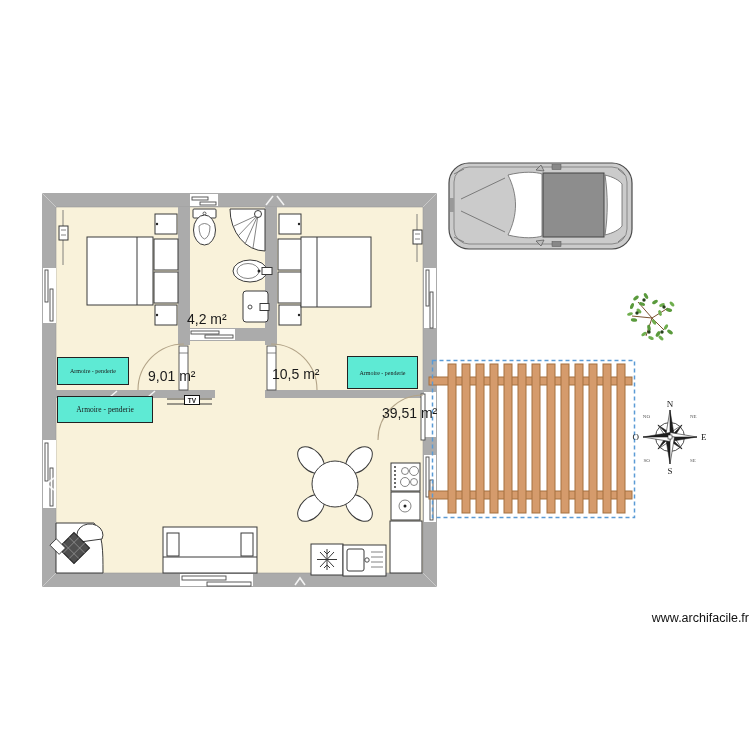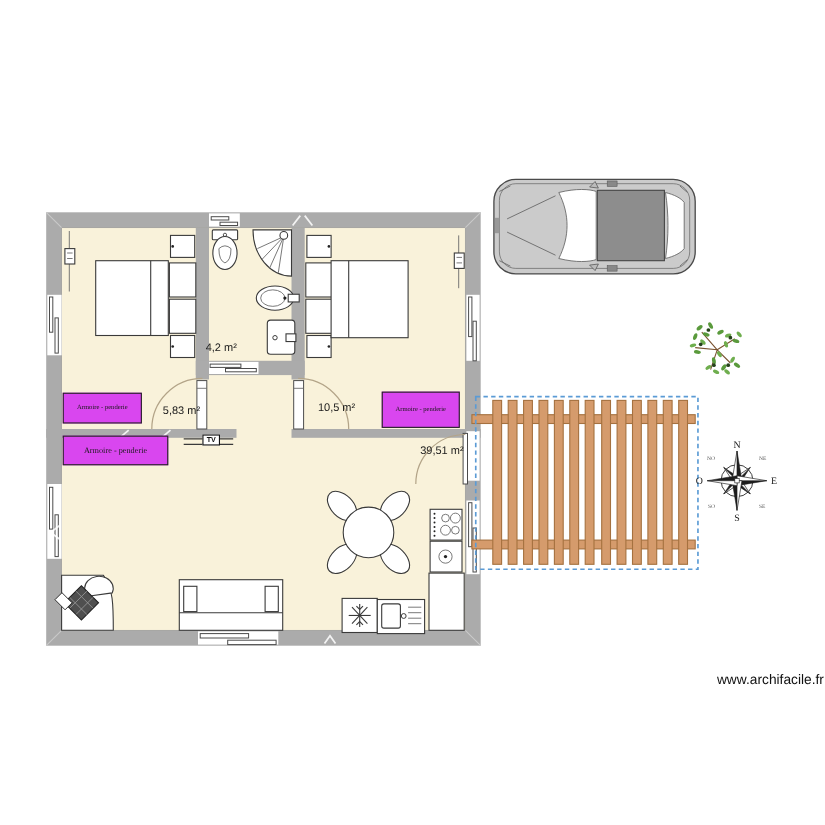--- a/index.html
+++ b/index.html
@@ -14,22 +14,22 @@
   .thin{stroke:#666;stroke-width:.8;fill:none;}
   .arc{fill:none;stroke:#b3a488;stroke-width:1.1;}
   .chev{stroke:#fff;stroke-width:1.6;fill:none;opacity:.85;}
   .miter{stroke:#c9c9c9;stroke-width:1;}
   .wood{fill:var(--deck-wood);stroke:var(--deck-wood-border);stroke-width:1;}
   .deckline{fill:none;stroke:var(--deck-border);stroke-width:1.5;stroke-dasharray:4 3;}
   .cptB{fill:#1d1d1d;stroke:#1d1d1d;stroke-width:.5;}
   .cptW{fill:#fff;stroke:#1d1d1d;stroke-width:.6;}
   .cptTxt{font-family:"Liberation Serif",serif;font-size:9px;fill:#222;}
   .cptTxtS{font-family:"Liberation Serif",serif;font-size:5px;fill:#555;}
-  .room-label{position:absolute;font-size:10px;color:#1a1a1a;white-space:nowrap;}
-  .armoire{position:absolute;background:#d946ef;border:1px solid #222;display:flex;align-items:center;justify-content:center;font-family:"Liberation Serif",serif;color:#1a1a1a;white-space:nowrap;box-sizing:border-box;}
+  .room-label{position:absolute;font-size:14px;color:#1a1a1a;white-space:nowrap;}
+  .armoire{position:absolute;background:#5eead4;border:1px solid #222;display:flex;align-items:center;justify-content:center;font-family:"Liberation Serif",serif;color:#1a1a1a;white-space:nowrap;box-sizing:border-box;}
   .tvbox{position:absolute;left:184px;top:395px;width:16px;height:10px;background:#fff;border:1px solid #111;display:flex;align-items:center;justify-content:center;font-size:6.5px;font-weight:bold;color:#111;box-sizing:border-box;}
   .watermark{position:absolute;top:611px;right:1px;font-size:12.5px;color:#111;}
 </style>
 </head>
 <body>
 
 <div class="canvas">
 <svg width="750" height="750" viewBox="0 0 750 750">
 
   <g>
@@ -360,18 +360,18 @@
     <span>Armoire - penderie</span>
   </div>
   <div class="armoire" style="left:57px;top:396px;width:96px;height:27px;font-size:7.5px;">
     <span>Armoire - penderie</span>
   </div>
   <div class="tvbox">
     <span>TV</span>
   </div>
 
   <div class="room-label" style="left:187px;top:311px;">4,2 m²</div>
-  <div class="room-label" style="left:148px;top:368px;">5,83 m²</div>
-  <div class="room-label" style="left:289px;top:366px;">10,5 m²</div>
+  <div class="room-label" style="left:148px;top:368px;">9,01 m²</div>
+  <div class="room-label" style="left:272px;top:366px;">10,5 m²</div>
   <div class="room-label" style="left:382px;top:405px;">39,51 m²</div>
 
   <div class="watermark">www.archifacile.fr</div>
 </div>
 
 </body></html>

